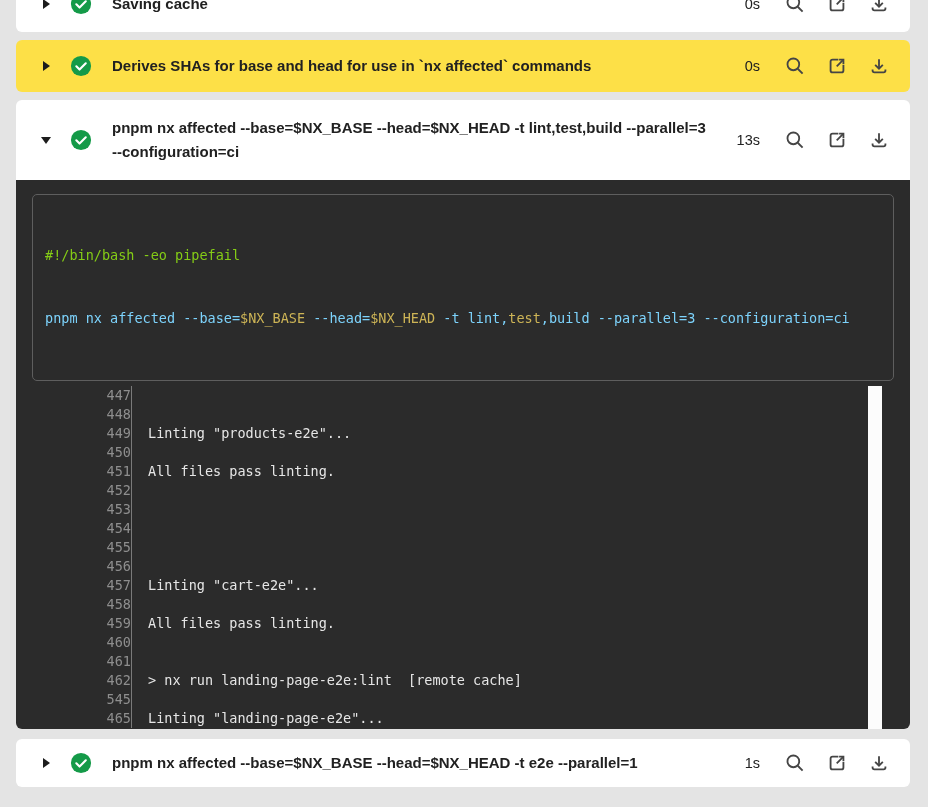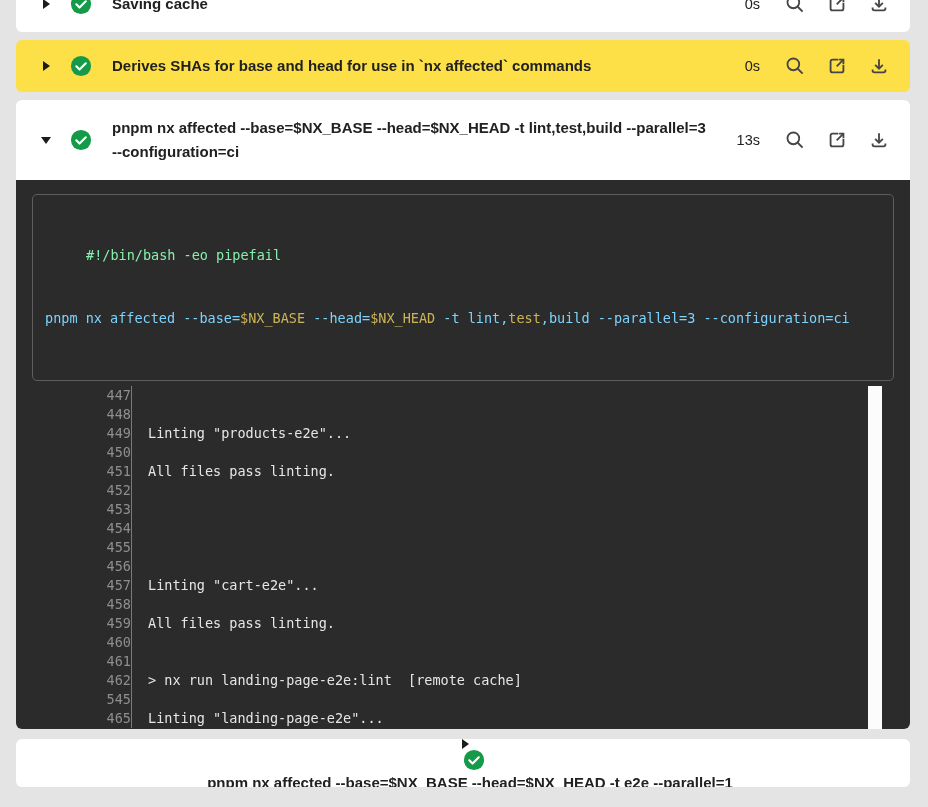--- a/index.html
+++ b/index.html
@@ -22,21 +22,21 @@
 
   .step-row {
     display: flex;
     align-items: center;
     padding: 0 20px 0 24px;
     cursor: pointer;
   }
   .row-h56 { height: 56px; }
   .row-h52 { height: 52px; }
   .row-h80 { height: 80px; }
-  .row-h48 { height: 48px; flex-direction: column; }
+  .row-h48 { height: 48px; }
 
   .expander { width: 12px; flex: none; display: flex; justify-content: center; }
   .tri-right {
     width: 0; height: 0;
     border-left: 7px solid #1c1c1c;
     border-top: 5px solid transparent;
     border-bottom: 5px solid transparent;
   }
   .tri-down {
     width: 0; height: 0;
@@ -79,21 +79,21 @@
     border: 1px solid #5e5e5e;
     border-radius: 5px;
     padding: 8px 12px 9px 12px;
     font-size: 13.5px;
     line-height: 21px;
     white-space: pre;
     overflow: hidden;
     margin-right: 2px;
   }
   .cmd-line { color: #efefef; }
-  .cmd-line.shebang { color: #86efac; margin-left: 41px; }
+  .cmd-line.shebang { color: #84cc16; }
   .seg-yellow { color: #cdb456; }
   .seg-default { color: #7dd3fc; }
 
   .log-wrap { position: relative; margin-top: 5px; height: 460px; overflow: hidden; }
   .log-row {
     display: flex;
     font-size: 13.5px;
     line-height: 19px;
     white-space: pre;
   }

